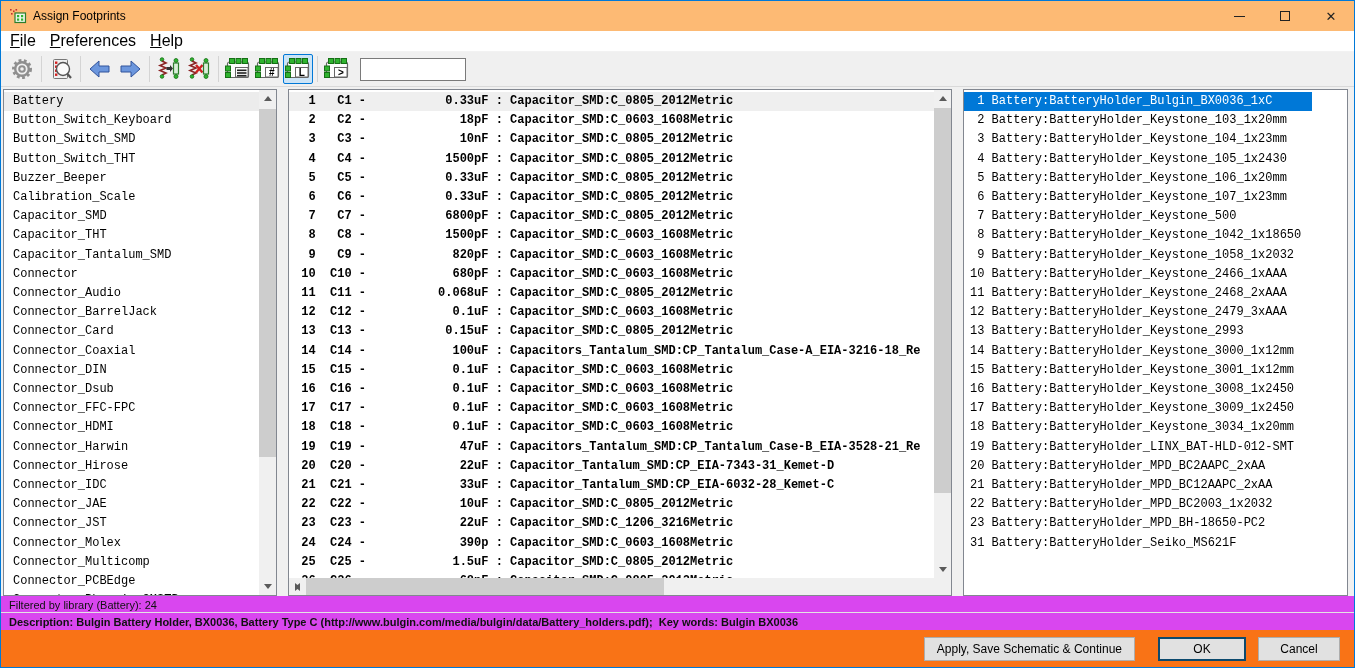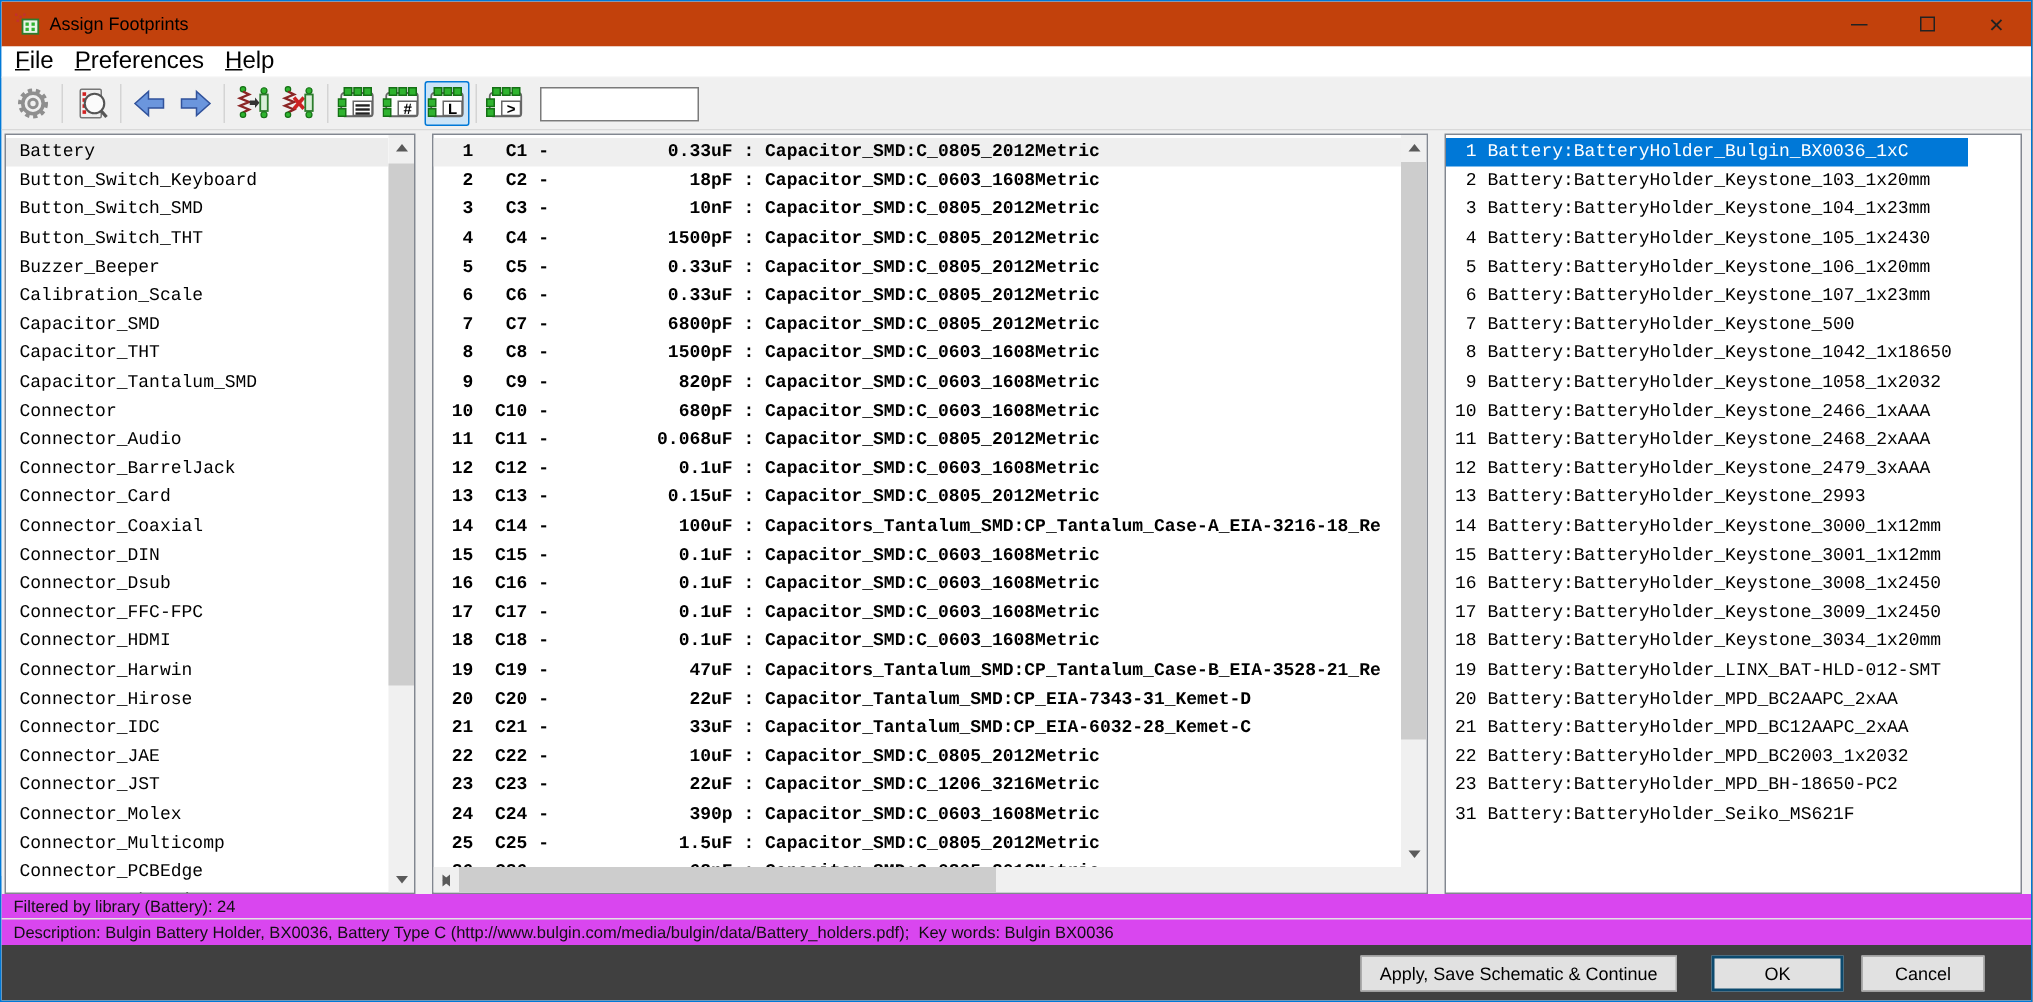--- a/index.html
+++ b/index.html
@@ -4,21 +4,21 @@
 <style>
   html,body { margin:0; padding:0; background:#444; }
   * { box-sizing:border-box; }
   .window {
     width:1355px; height:668px; margin:0 auto;
     border:1px solid #0079d8; background:#f0f0f0;
     font-family:"Liberation Sans","DejaVu Sans",sans-serif;
     display:flex; flex-direction:column; position:relative; overflow:hidden;
   }
   
-  .titlebar { height:30px; background:#c2410c; display:flex; align-items:center; flex:none; }
+  .titlebar { height:30px; background:#fdba74; display:flex; align-items:center; flex:none; }
   .app-icon { margin-left:8px; width:18px; height:16px; flex:none; }
   .title-text { font-size:12px; color:#000; margin-left:6px; }
   .win-controls { margin-left:auto; display:flex; height:30px; }
   .win-btn { width:46px; height:30px; display:flex; align-items:center; justify-content:center; color:#222; }
   .glyph-min { width:11px; height:1px; background:#222; }
   .glyph-max { width:10px; height:10px; border:1px solid #222; }
   .glyph-close { font-size:13px; line-height:13px; }
   
   .menubar { height:21px; background:#ffffff; display:flex; align-items:center; padding-left:2px; flex:none; border-bottom:1px solid #f2f2f2; }
   .menu-item { display:inline-block; font-size:16px; color:#000; padding:2px 7px 3px 7px; }
@@ -54,23 +54,23 @@
   .hscroll { position:absolute; left:0; right:0; bottom:0; height:17px; background:#f0f0f0; }
   .sb-left { left:0; top:0; position:absolute; } .sb-right { right:0; top:0; position:absolute; }
   .hthumb { position:absolute; top:0; height:17px; background:#cdcdcd; }
   .tri-up { width:0; height:0; border-left:4px solid transparent; border-right:4px solid transparent; border-bottom:5px solid #5a5a5a; }
   .tri-down { width:0; height:0; border-left:4px solid transparent; border-right:4px solid transparent; border-top:5px solid #5a5a5a; }
   .tri-left { width:0; height:0; border-top:4px solid transparent; border-bottom:4px solid transparent; border-right:5px solid #5a5a5a; }
   .tri-right { width:0; height:0; border-top:4px solid transparent; border-bottom:4px solid transparent; border-left:5px solid #5a5a5a; }
   
   .statusbar { height:34px; flex:none; background:#d946ef; font-size:11px; color:#111;margin-top:12px; }
   .status-line { height:16px; line-height:16px; padding:1px 8px 0 8px; white-space:pre; overflow:hidden; }
-  .status-line + .status-line { border-top:1px solid #e3e3e3; }
-  
-  .buttonbar { height:37px; flex:none; display:flex; align-items:center; justify-content:flex-end; padding-right:31px; background:#404040; }
+  .status-line + .status-line { border-top:1px solid #e3e3e3;font-weight:bold; }
+  
+  .buttonbar { height:37px; flex:none; display:flex; align-items:center; justify-content:flex-end; padding-right:14px; background:#f97316; }
   .btn { height:24px; background:#e1e1e1; border:1px solid #adadad; font-size:12px; color:#000;
          display:flex; align-items:center; justify-content:center; padding:0 12px; font-family:"Liberation Sans",sans-serif; }
   .btn-apply { margin-right:23px; }
   .btn-ok { width:88px; border:2px solid #0c4a6e; margin-right:12px; }
   .btn-cancel { width:82px; }
 </style>
 </head>
 <body>
 
 <svg width="0" height="0" style="position:absolute">

